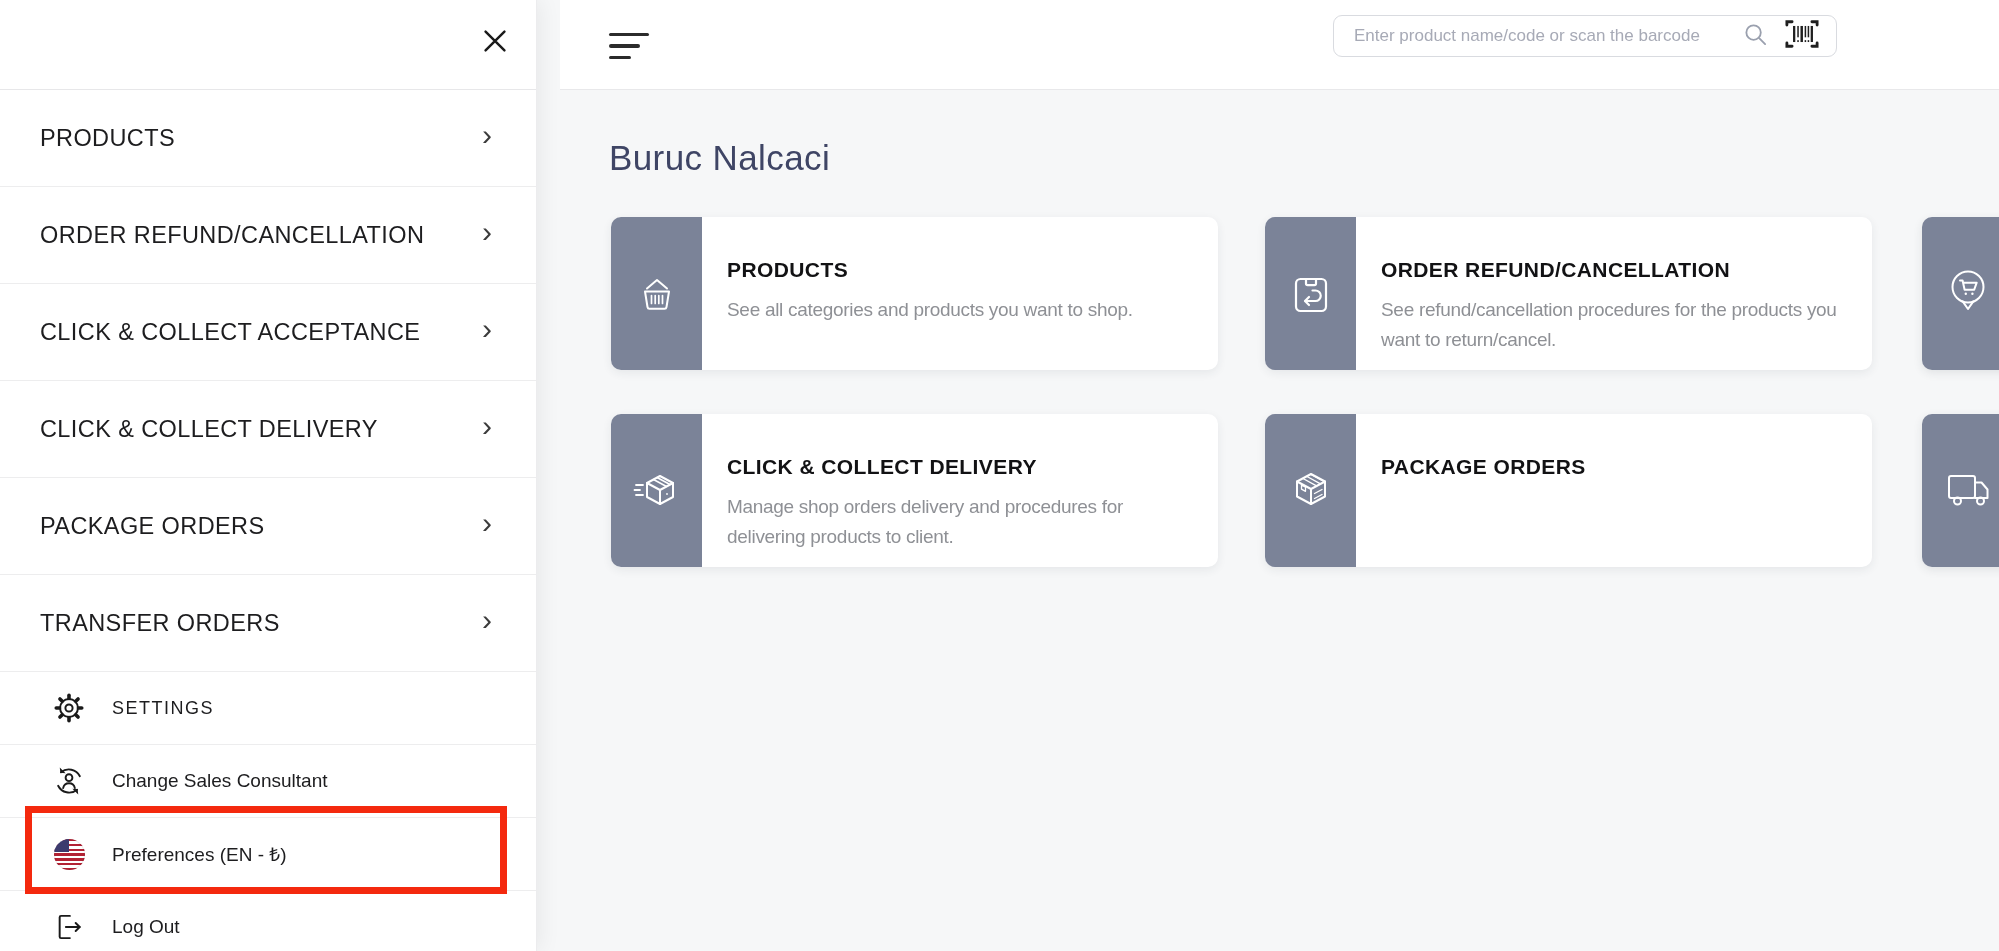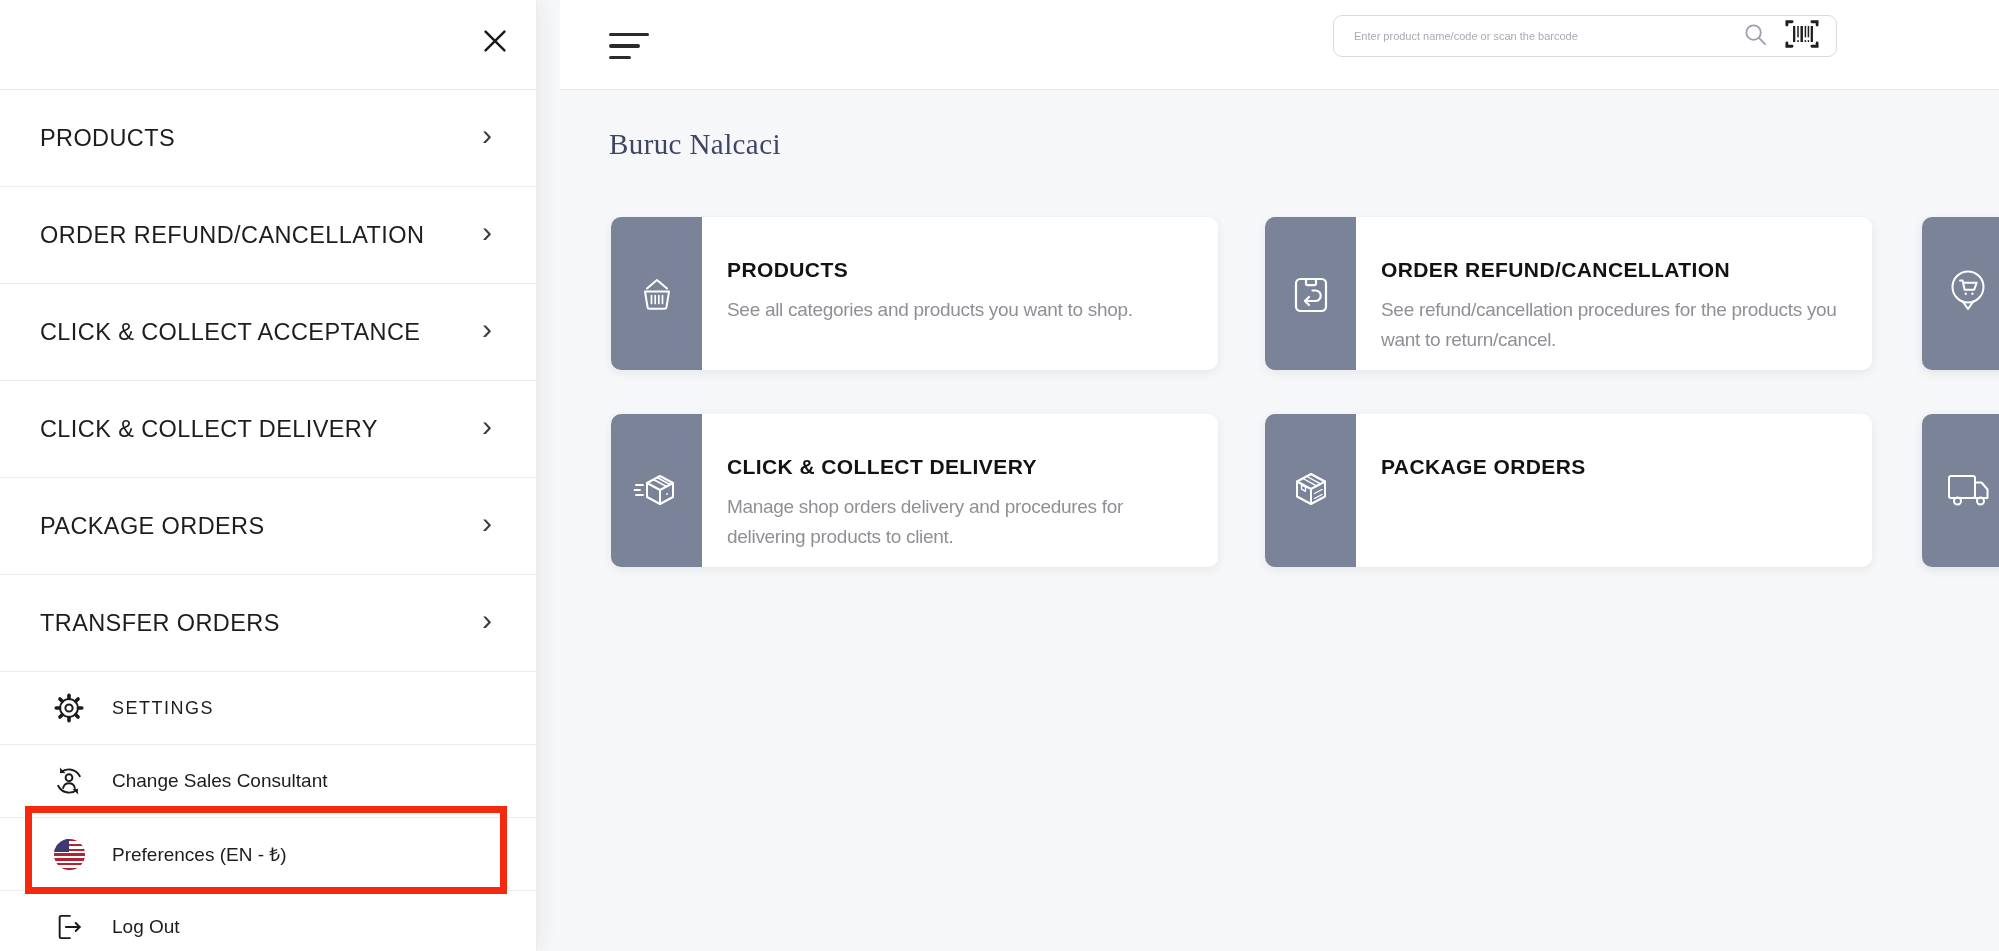--- a/index.html
+++ b/index.html
@@ -21,31 +21,31 @@
   .hamburger .hl2{width:31px;margin-top:8px;}
   .hamburger .hl3{width:22px;margin-top:8px;}
 
   .search-box{
     position:absolute;right:162px;top:15px;width:504px;height:42px;
     border:1px solid #d9dbe0;border-radius:9px;background:#fff;
     display:flex;align-items:center;padding:0 14px;box-sizing:border-box;
   }
   .search-box input{
     flex:1;border:none;outline:none;background:transparent;
-    font-family:"Liberation Sans", sans-serif;font-size:11px;color:#000000;
+    font-family:"Liberation Sans", sans-serif;font-size:17px;color:#000000;
     padding:0;margin:0 8px 0 6px;
   }
   .search-box input::placeholder{color:#a7aab6;opacity:1;}
   .search-mag{flex:0 0 auto;margin-right:14px;}
   .search-barcode{flex:0 0 auto;}
 
   
   .main-title{
-    position:absolute;left:609px;top:128px;
-    font-size:29px;color:#3f4565;letter-spacing:0.4px;font-family:Liberation Serif, serif;
+    position:absolute;left:609px;top:138px;
+    font-size:35px;color:#3f4565;letter-spacing:0.4px;
   }
   .cards{
     position:absolute;left:611px;top:217px;
     display:grid;grid-template-columns:607px 607px;column-gap:47px;row-gap:44px;
   }
   .card{
     height:153px;background:#ffffff;border-radius:10px;
     box-shadow:0 3px 10px rgba(40,45,60,0.08);
     display:flex;cursor:pointer;
   }

